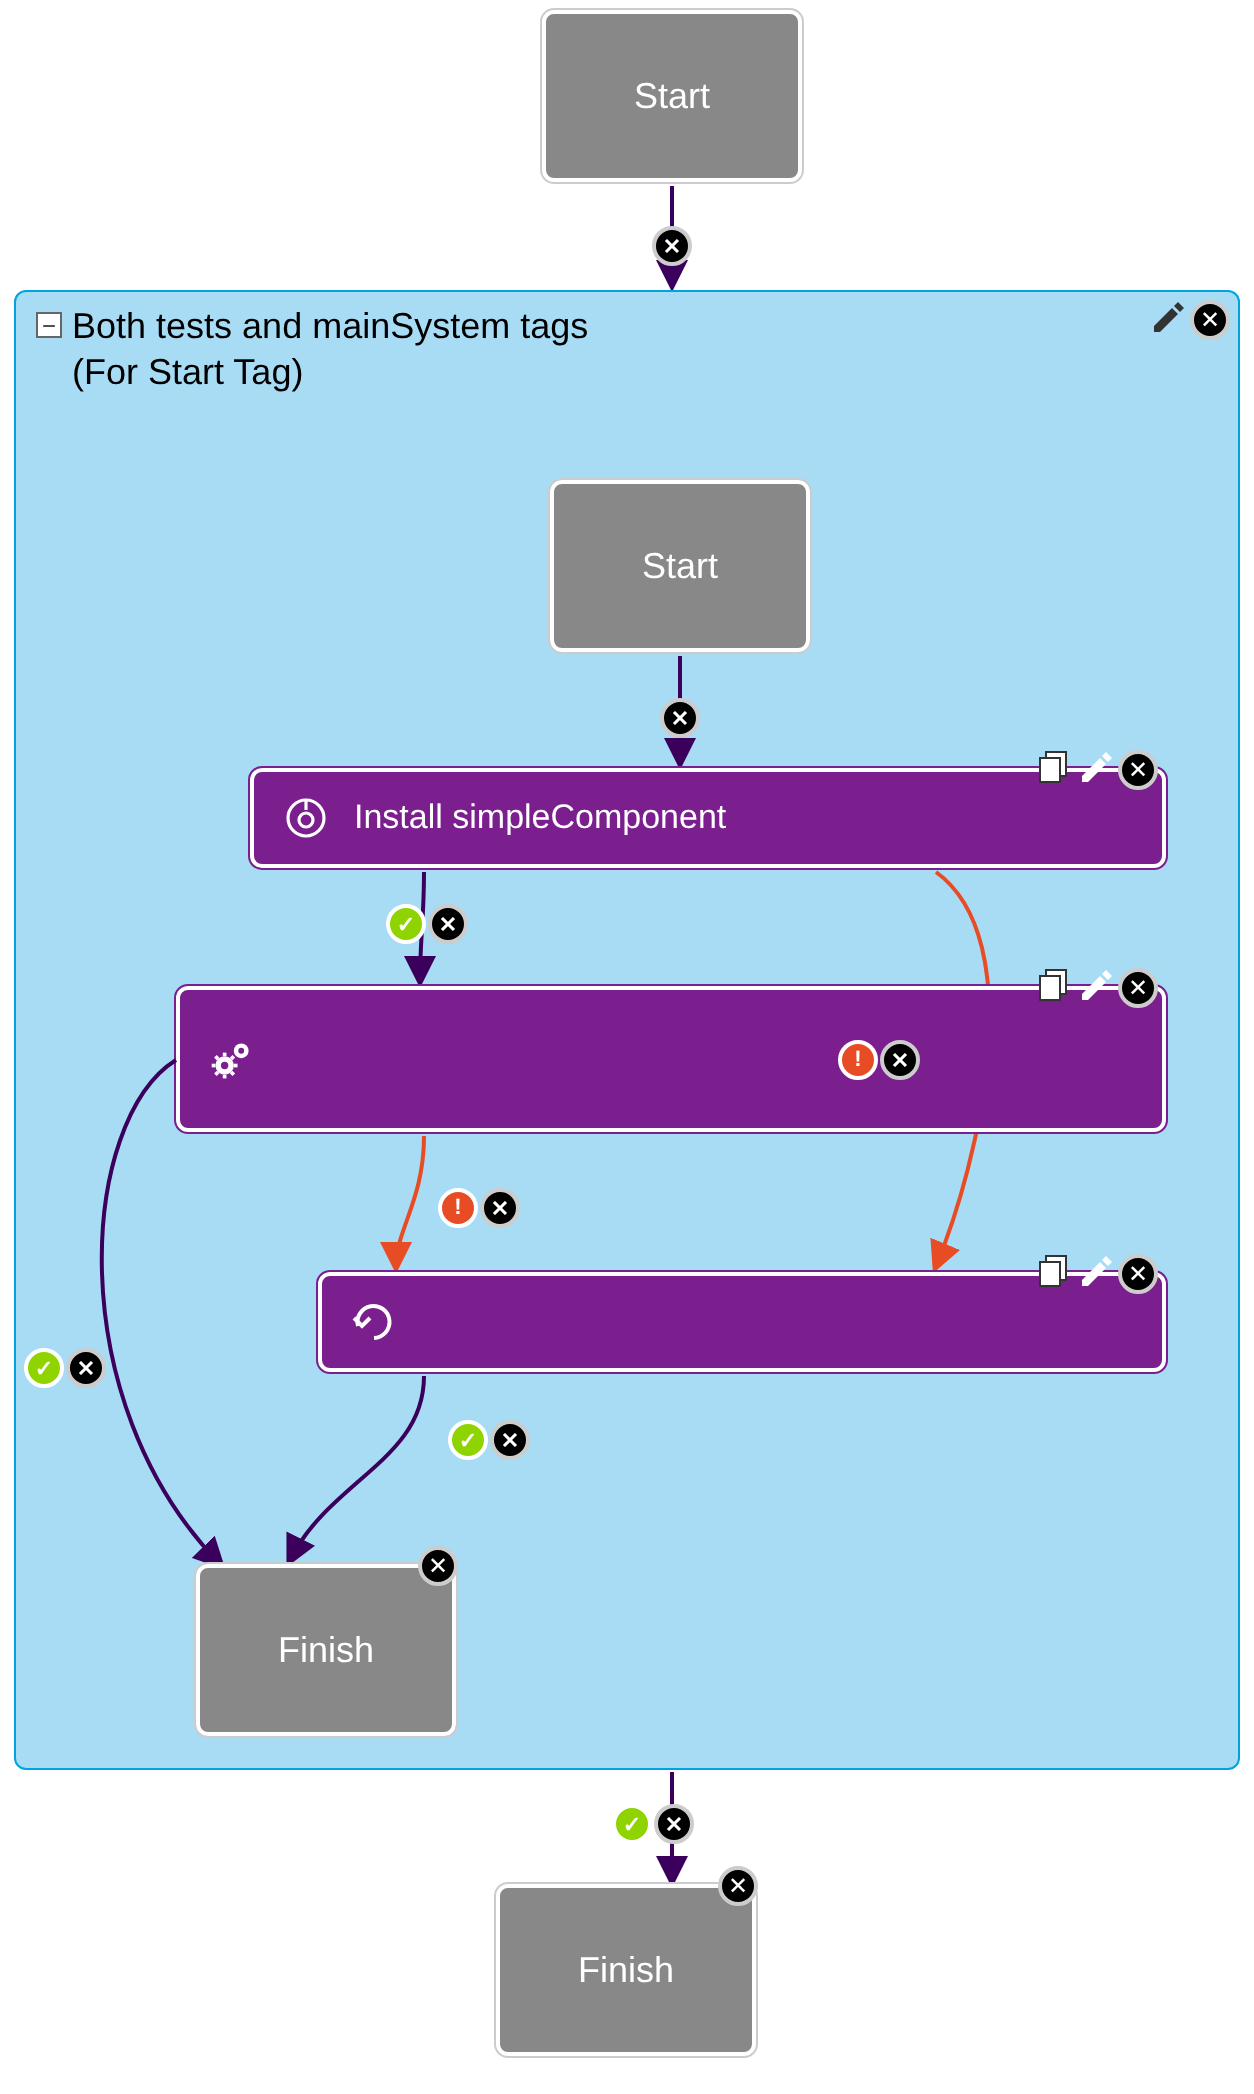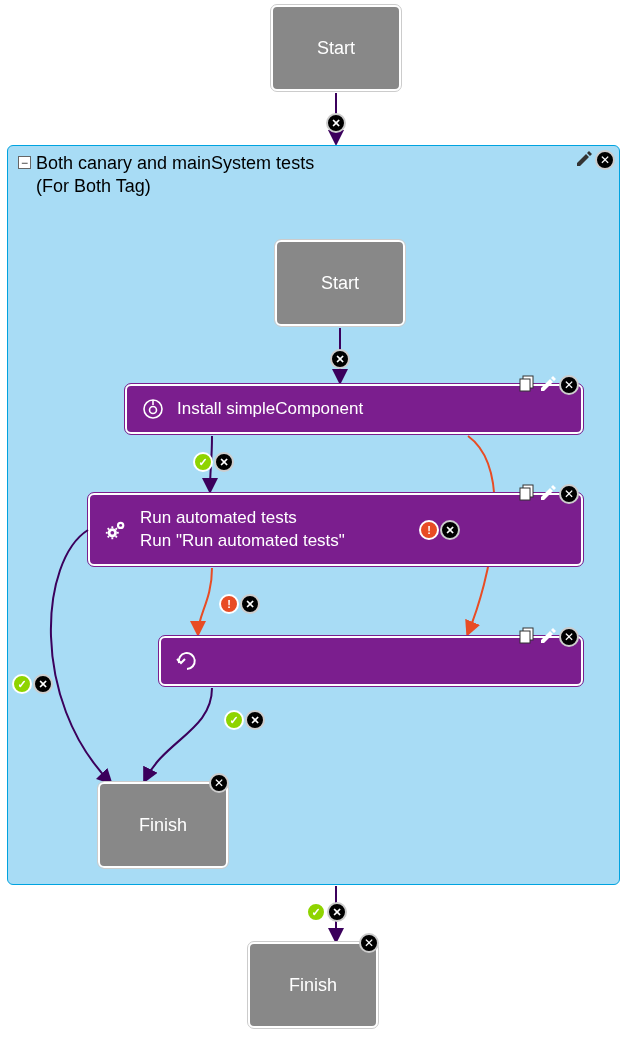--- a/index.html
+++ b/index.html
@@ -153,22 +153,22 @@
         <path d="M0,0 L8,4 L0,8 z" fill="#3b005c"></path>
       </marker>
     </defs>
     <path class="edge-path edge-purple" d="M336,93 L336,142" marker-end="url(#arr-p1)"></path>
   </svg>
   <div class="badge del" style="left:326px; top:113px;">✕</div>
 
   <div class="container-blue" style="left:7px; top:145px; width:613px; height:740px;">
     <div class="collapse-box">−</div>
     <div class="container-title">
-      <span>Both canary and mainSystem tests</span><br>
-      <span>(For Both Tag)</span>
+      <span>Both tests and mainSystem tags</span><br>
+      <span>(For Start Tag)</span>
     </div>
     <div class="action-bar" style="top:4px; right:4px;">
       <div class="act pencil" style="color:#333;">
         <svg width="18" height="18" viewBox="0 0 18 18">
             <path d="M2,13 L11,4 L14,7 L5,16 L2,16 Z M12,3 L14,1 L17,4 L15,6 Z" fill="#333"></path>
           </svg>
       </div>
       <div class="act close">✕</div>
     </div>
   </div>
@@ -243,24 +243,20 @@
             <line x1="9" y1="21" x2="9" y2="23"></line>
           <line x1="2" y1="16" x2="4" y2="16"></line>
             <line x1="14" y1="16" x2="16" y2="16"></line>
           <line x1="4" y1="11" x2="5.5" y2="12.5"></line>
             <line x1="12.5" y1="19.5" x2="14" y2="21"></line>
           <line x1="4" y1="21" x2="5.5" y2="19.5"></line>
             <line x1="12.5" y1="12.5" x2="14" y2="11"></line>
         </g>
       </svg>
     </div>
-    <div class="text-block">
-      <div>Run automated tests</div>
-      <div>Run "Run automated tests"</div>
-    </div>
     <div class="action-bar" style="top:-11px; right:2px;">
       <div class="act copy">
         <svg width="18" height="18" viewBox="0 0 18 18">
             <rect x="4" y="1" width="10" height="12" fill="#fff" stroke="#333"></rect>
             <rect x="1" y="4" width="10" height="12" fill="#fff" stroke="#333"></rect>
           </svg>
       </div>
       <div class="act pencil">
         <svg width="18" height="18" viewBox="0 0 18 18">
             <path d="M2,13 L11,4 L14,7 L5,16 L2,16 Z M12,3 L14,1 L17,4 L15,6 Z" fill="#fff"></path>

